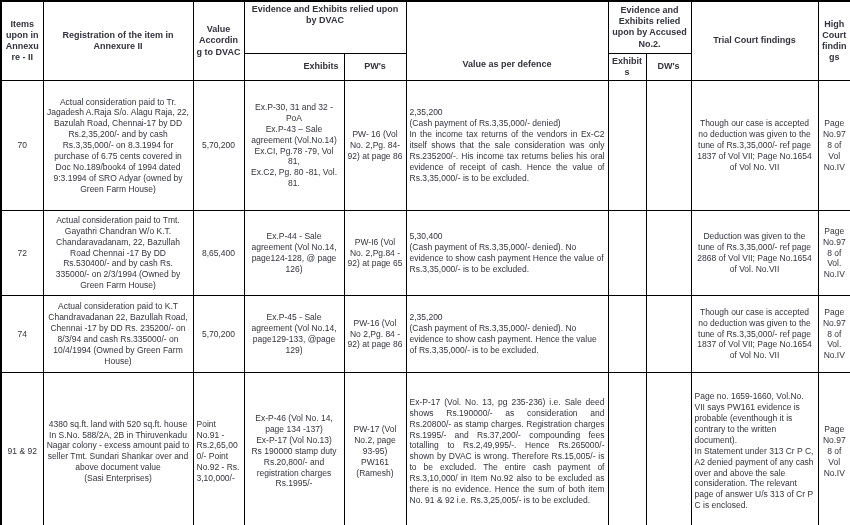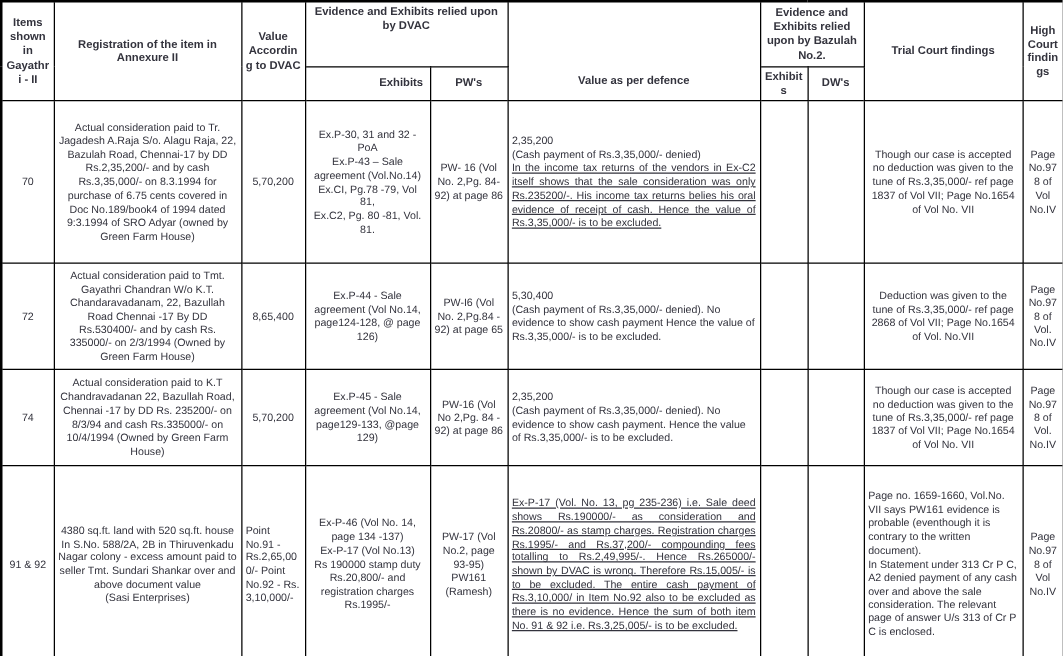--- a/index.html
+++ b/index.html
@@ -34,21 +34,21 @@
     font-size: 9px;
     line-height: 1.25;
   }
   td div, th div { white-space: pre-line; }
   .wrap-any { overflow-wrap: anywhere; }
   .bottom-pad { vertical-align: bottom; padding-bottom: 10px; }
   .sub-right { text-align: right; padding-right: 5px; }
   .just { text-align: justify; text-justify: inter-word; }
   .left { text-align: left; }
   .def-head { text-align: left; white-space: pre-line; }
-  .def-body { text-align: justify; white-space: pre-line; text-decoration: underline; }
+  .def-body { text-align: justify; white-space: pre-line; }
   tr.hdr-main { height: 52px; }
   tr.hdr-sub  { height: 23px; }
   tr.row-70   { height: 130px; }
   tr.row-72   { height: 85px; }
   tr.row-74   { height: 77px; }
   tr.row-9192 { height: 158px; }
 </style>
 </head>
 <body>
 
@@ -60,26 +60,26 @@
     <col style="width:100px">
       <col style="width:62px">
       <col style="width:202px">
     <col style="width:38px">
       <col style="width:45px">
       <col style="width:127px">
     <col style="width:33px">
   </colgroup>
   <thead>
     <tr class="hdr-main">
-      <th rowspan="2" class="wrap-any">Items shown in Gayathri - II</th>
+      <th rowspan="2" class="wrap-any">Items upon in Annexure - II</th>
       <th rowspan="2">Registration of the item in Annexure II</th>
       <th rowspan="2">Value According to DVAC</th>
       <th colspan="2" style="vertical-align:top">Evidence and Exhibits relied upon by DVAC</th>
       <th rowspan="2" class="bottom-pad">Value as per defence</th>
-      <th colspan="2">Evidence and Exhibits relied upon by Bazulah No.2.</th>
+      <th colspan="2">Evidence and Exhibits relied upon by Accused No.2.</th>
       <th rowspan="2">Trial Court findings</th>
       <th rowspan="2" class="wrap-any">High Court findings</th>
     </tr>
     <tr class="hdr-sub">
       <th class="sub-right">Exhibits</th>
       <th>PW's</th>
       <th class="wrap-any">Exhibits</th>
       <th>DW's</th>
     </tr>
   </thead>

